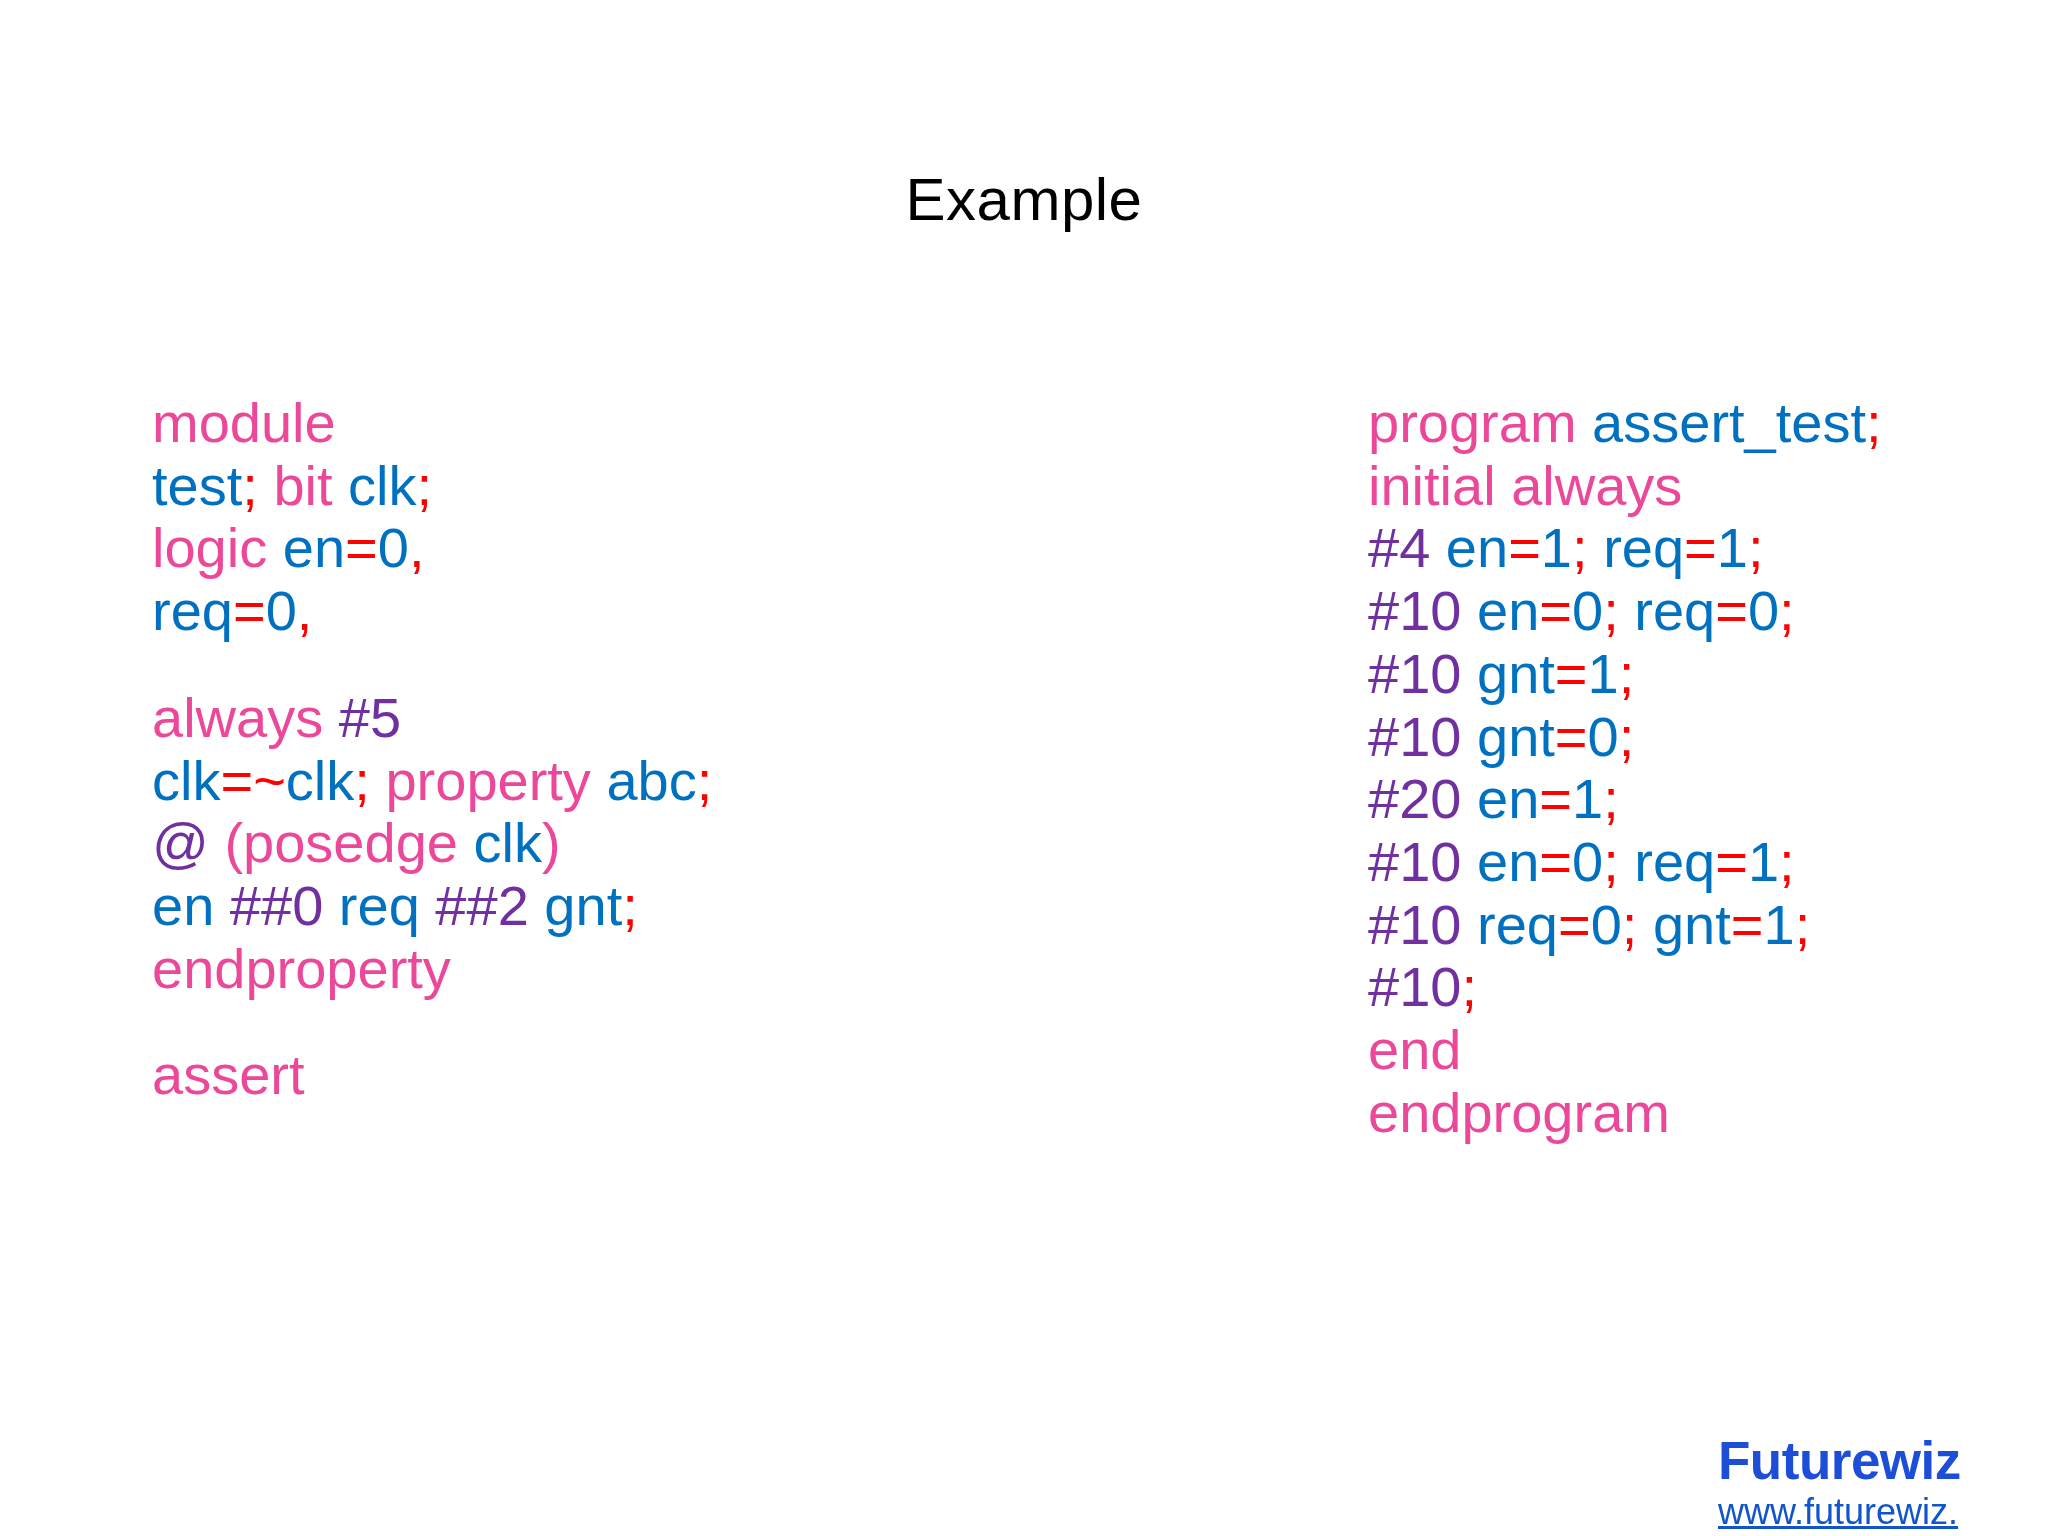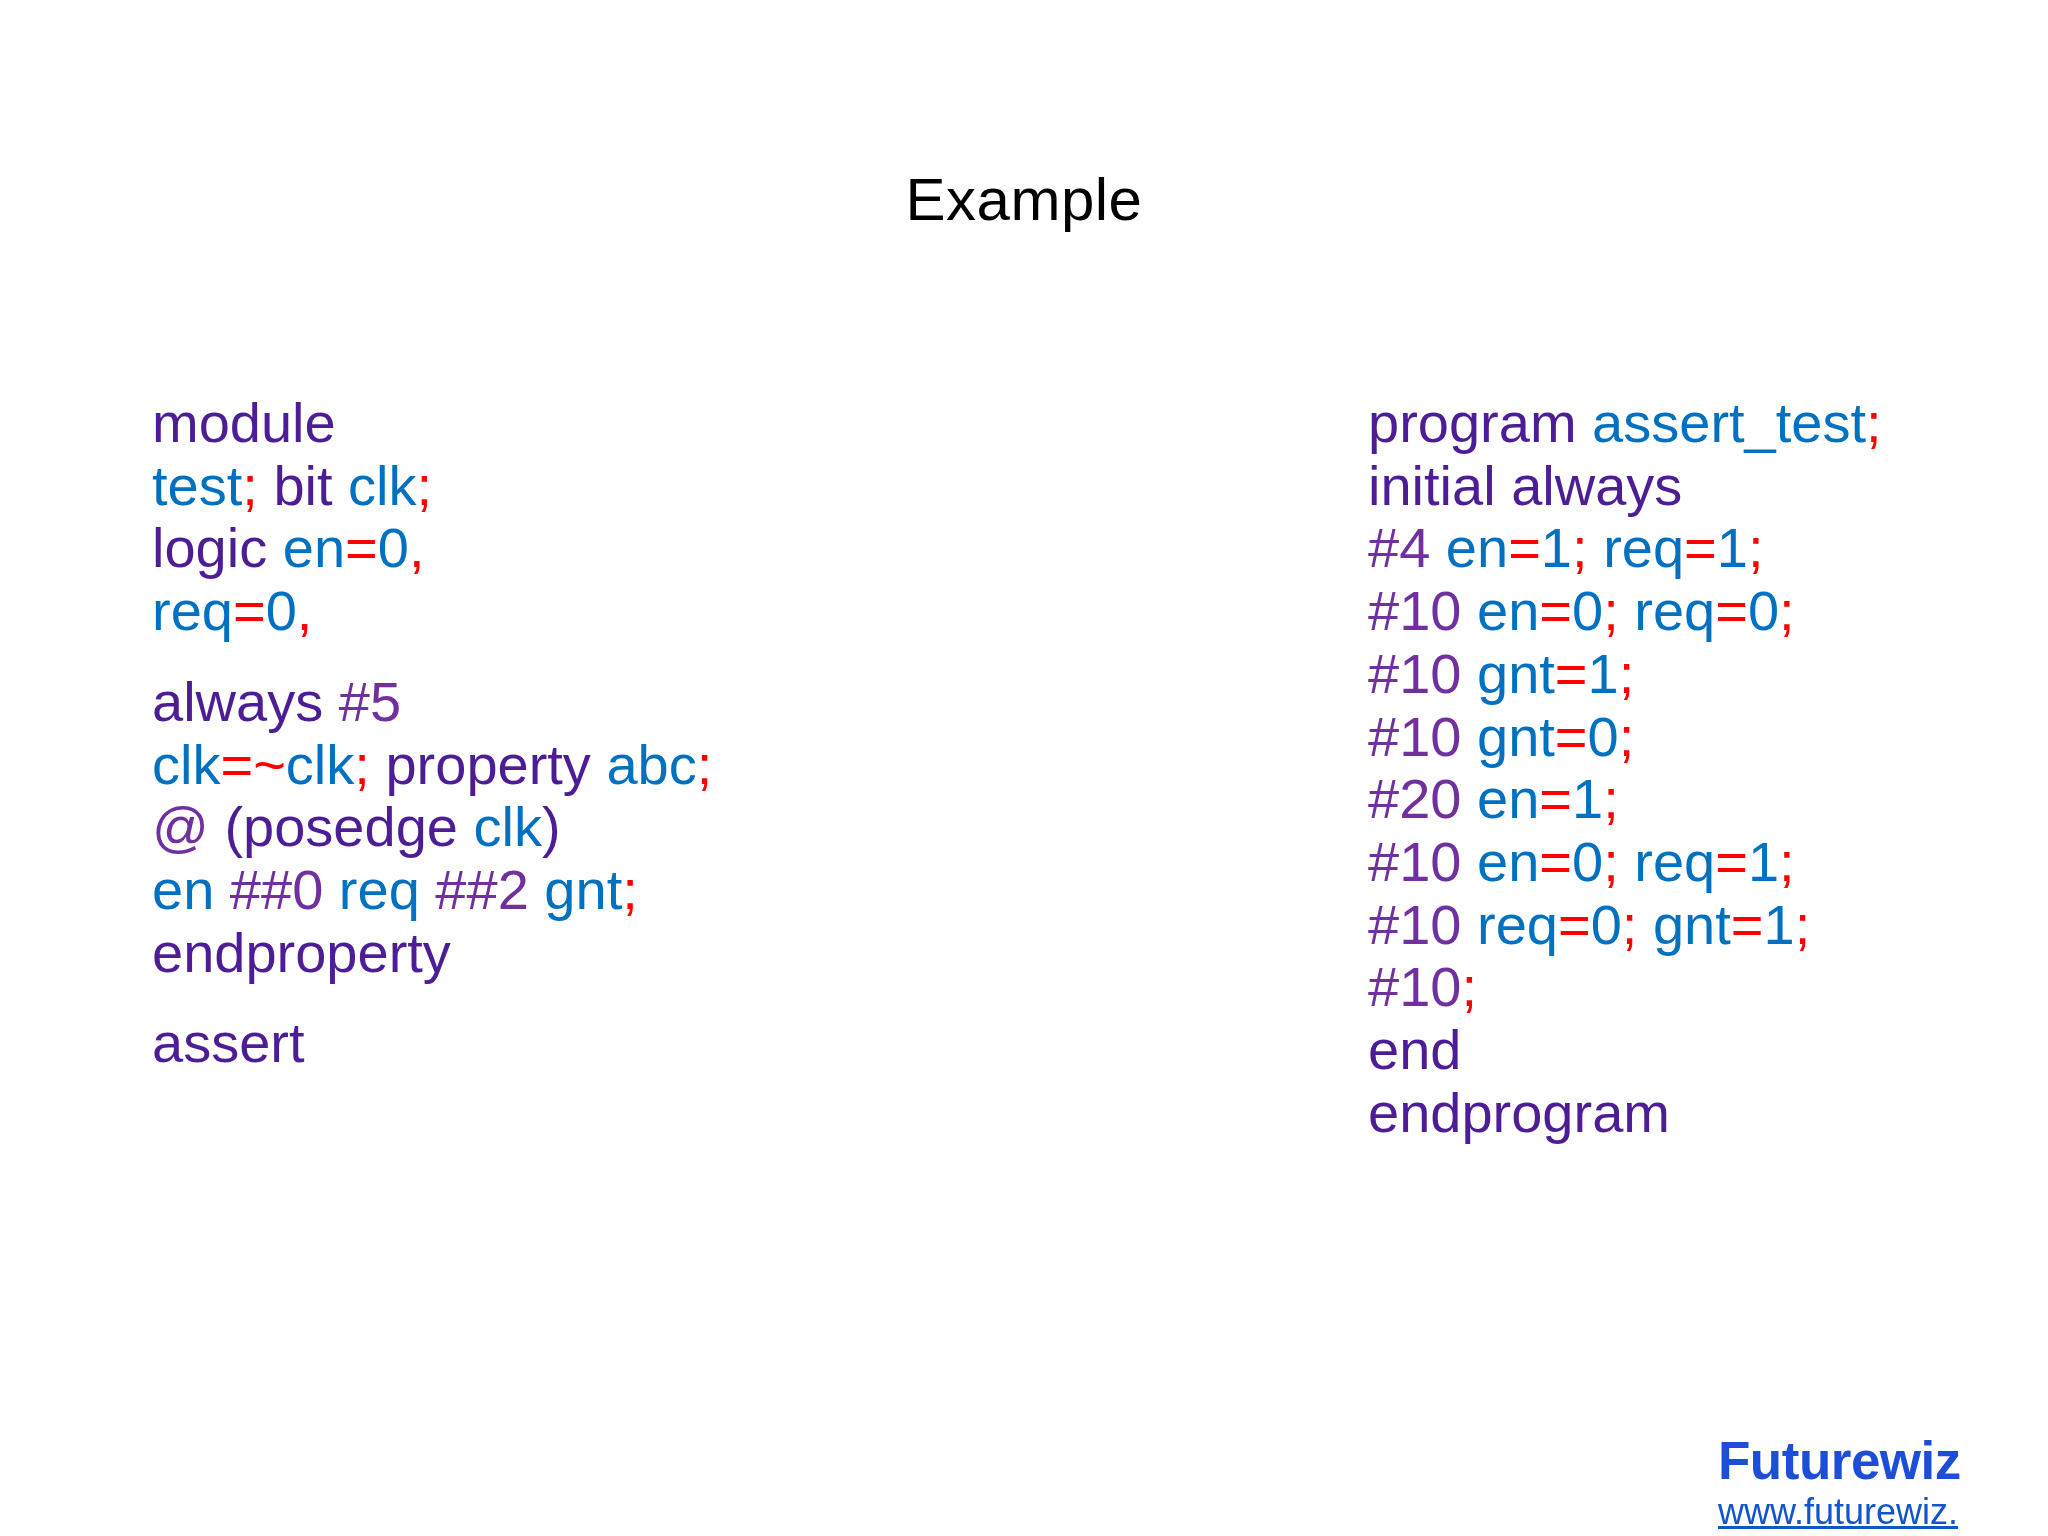--- a/index.html
+++ b/index.html
@@ -55,33 +55,33 @@
   #right-col {
     left: 1368px;
     top: 392px;
     width: 640px;
   }
 
   .code-block {
     margin: 0;
   }
   .code-block + .code-block {
-    margin-top: 28px;
+    margin-top: 44px;
   }
 
   .code-line {
     white-space: pre-wrap;
     word-break: normal;
     overflow-wrap: break-word;
   }
 
   .tok {
     white-space: pre-wrap;
   }
-  .kw   { color: #4c1d95; }
+  .kw   { color: #ec4899; }
   .id   { color: #0070c0; }
   .num  { color: #0070c0; }
   .op   { color: #ff0000; }
   .punc { color: #ff0000; }
   .delay{ color: #7030a0; }
 
   
   #brand {
     position: absolute;
     left: 1718px;

